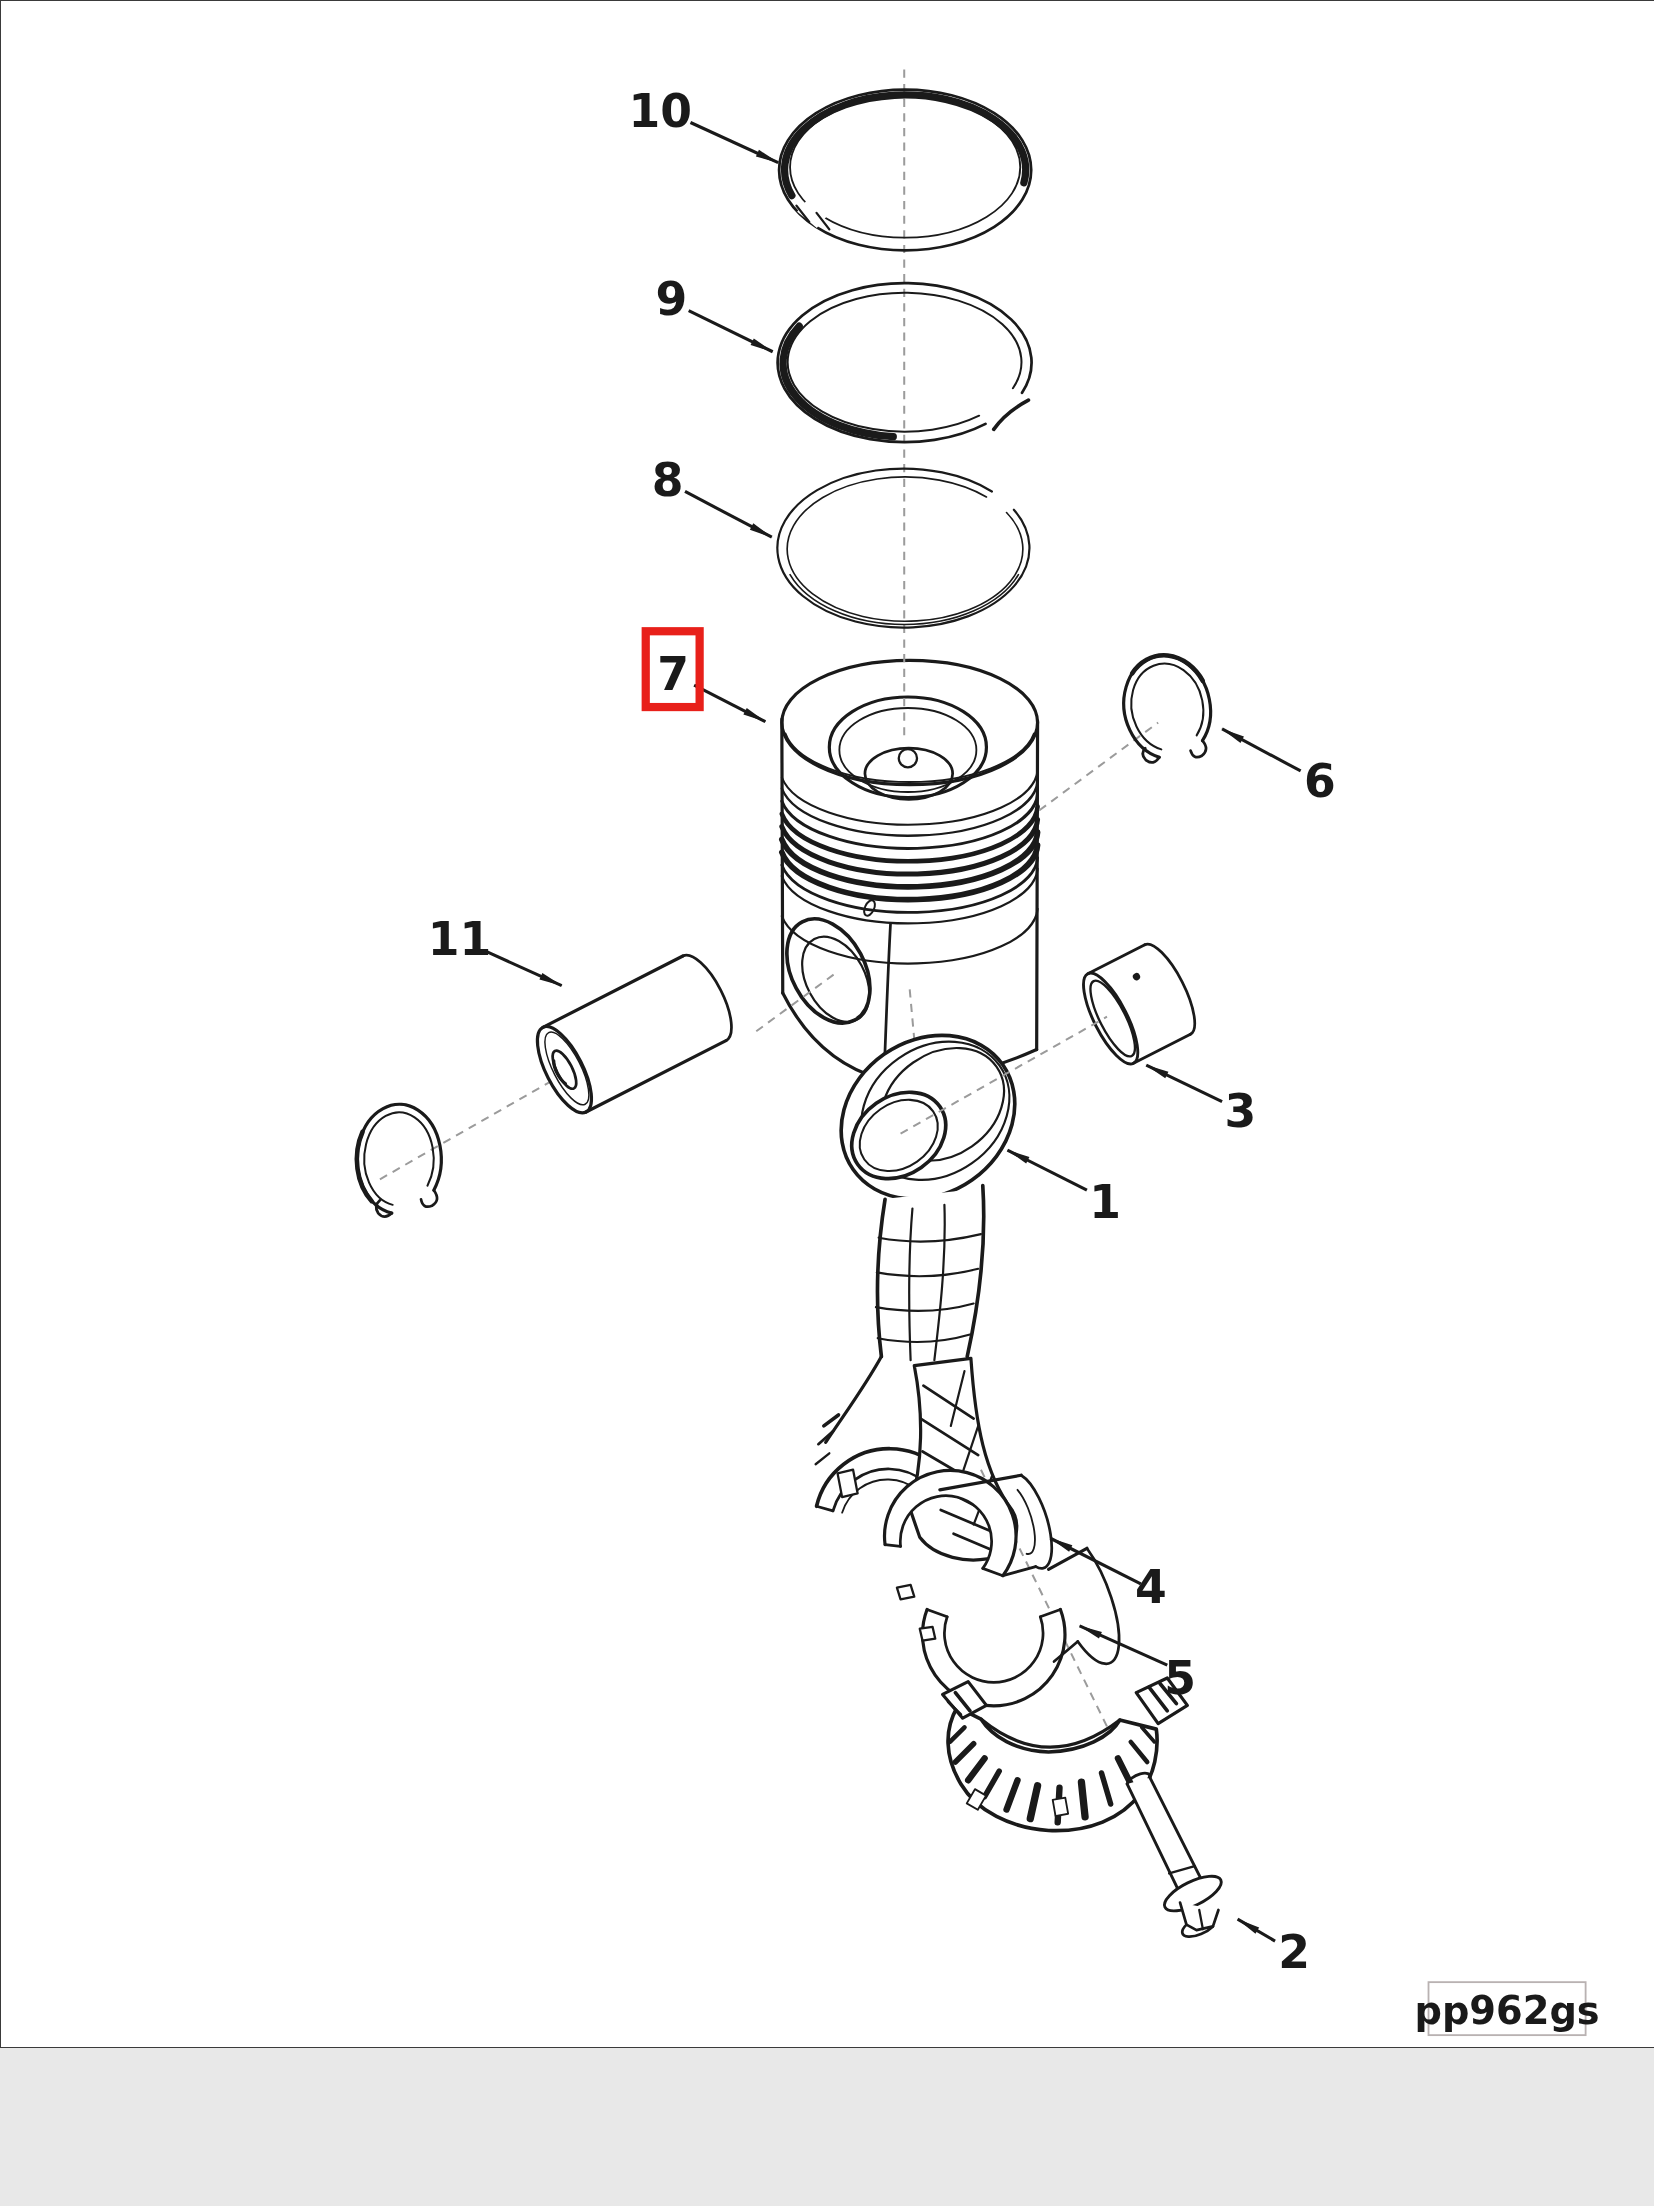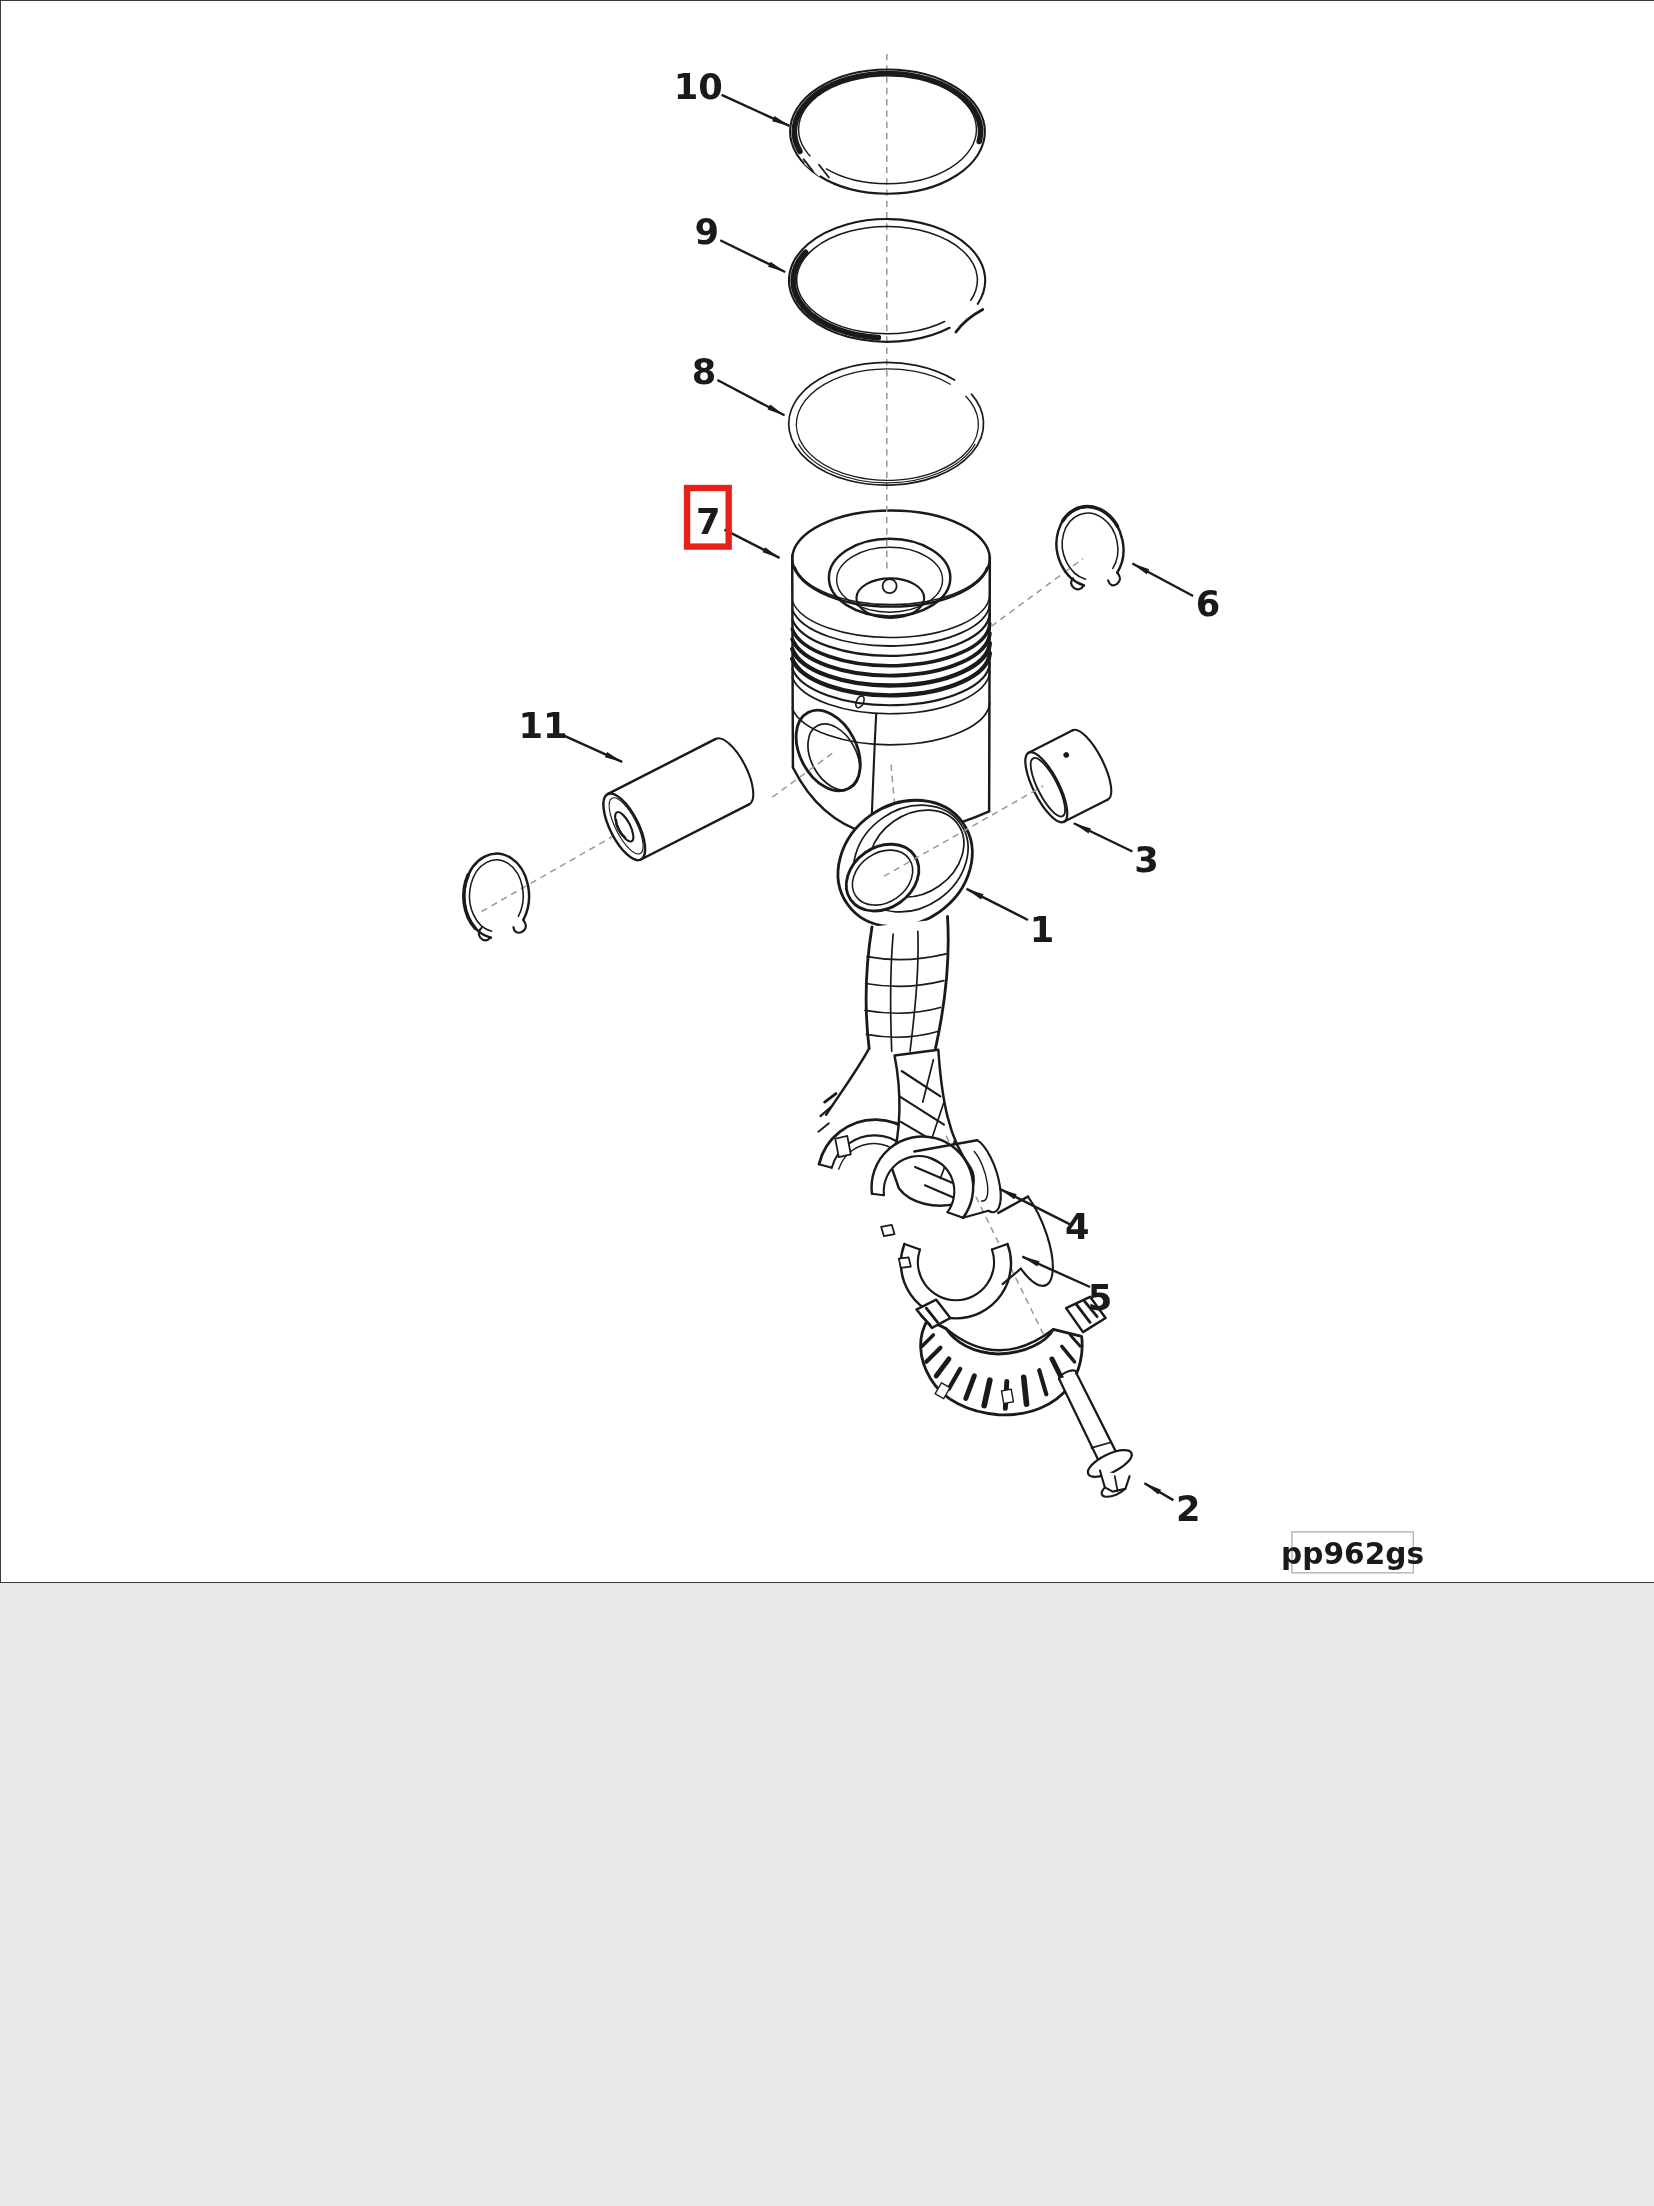--- a/index.html
+++ b/index.html
@@ -1,18 +1,18 @@
 <!DOCTYPE html>
 <html style="--bg: #ffffff; --line: #1a1a1a; --cl: #9b9b9b; --hl: #e8201a;"><head>
 <meta charset="utf-8">
 <style>
   html,body{margin:0;padding:0;background:#e8e8e8;}
   .stage{
     position:relative;
-    width:1655px;height:1583px;
+    width:1655px;height:2048px;
     margin:0 auto;
     background:var(--bg,#ffffff);
     border:1px solid #3a3a3a;
     box-sizing:border-box;
     font-family:"DejaVu Sans",sans-serif;
   }
   svg{position:absolute;inset:0;width:100%;height:100%;}
   #art{stroke:var(--line,#1a1a1a);fill:none;stroke-linecap:round;stroke-linejoin:round;}
   .ink{fill:var(--line,#1a1a1a);stroke:none;}
   .cl{stroke:var(--cl,#9b9b9b);stroke-width:2.2;fill:none;stroke-dasharray:9 7;stroke-linecap:butt;}

